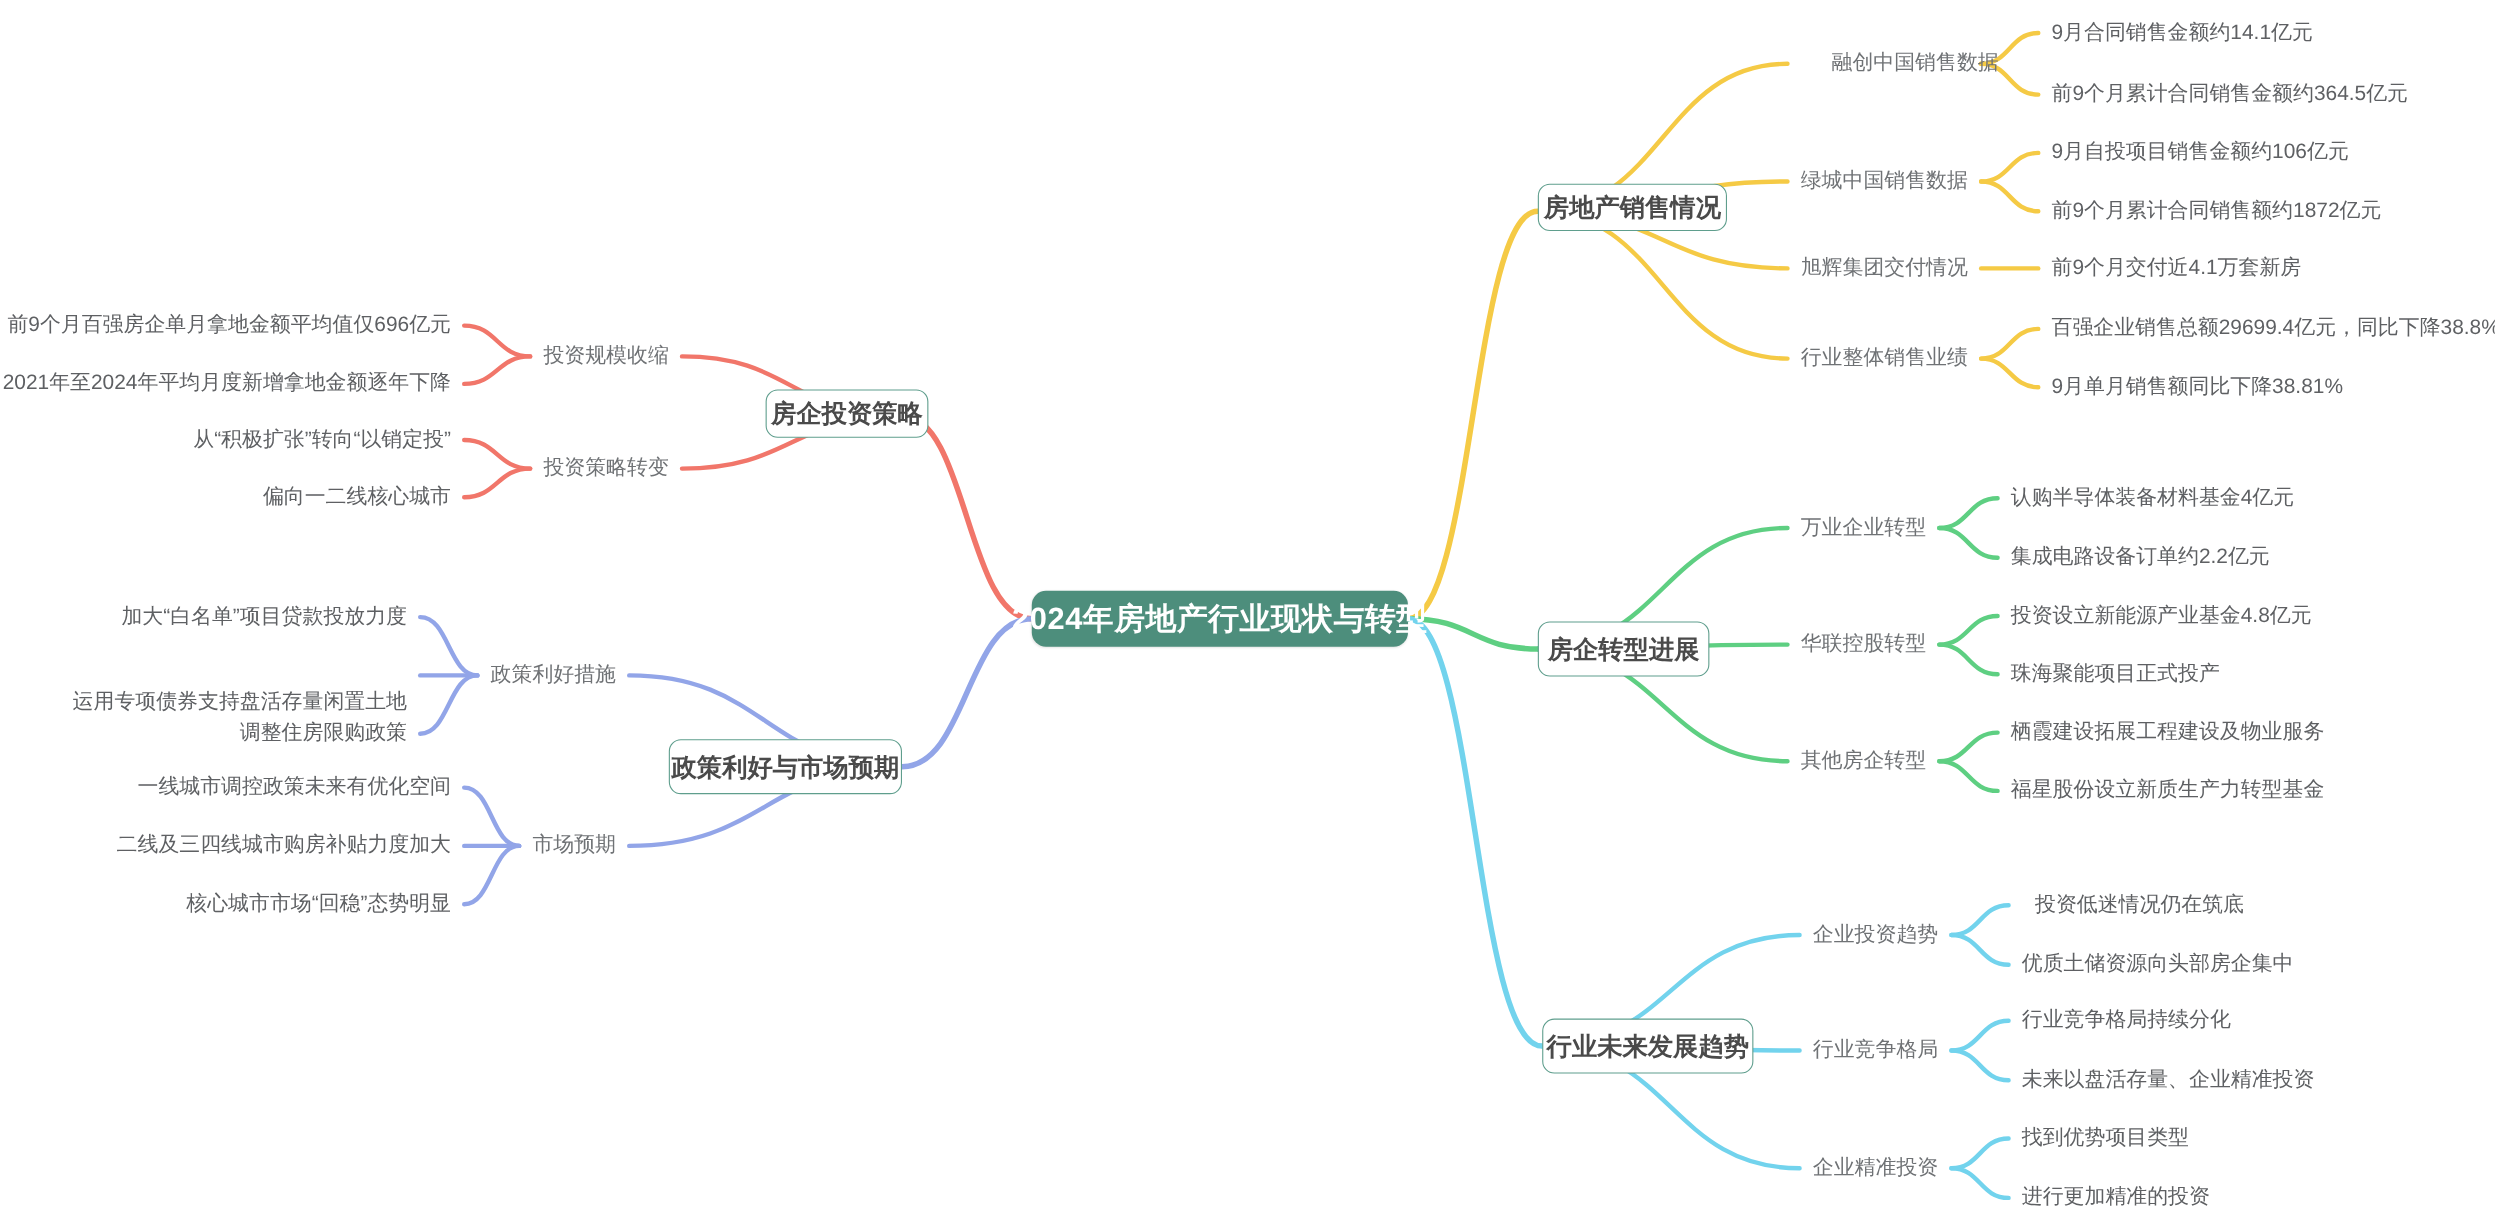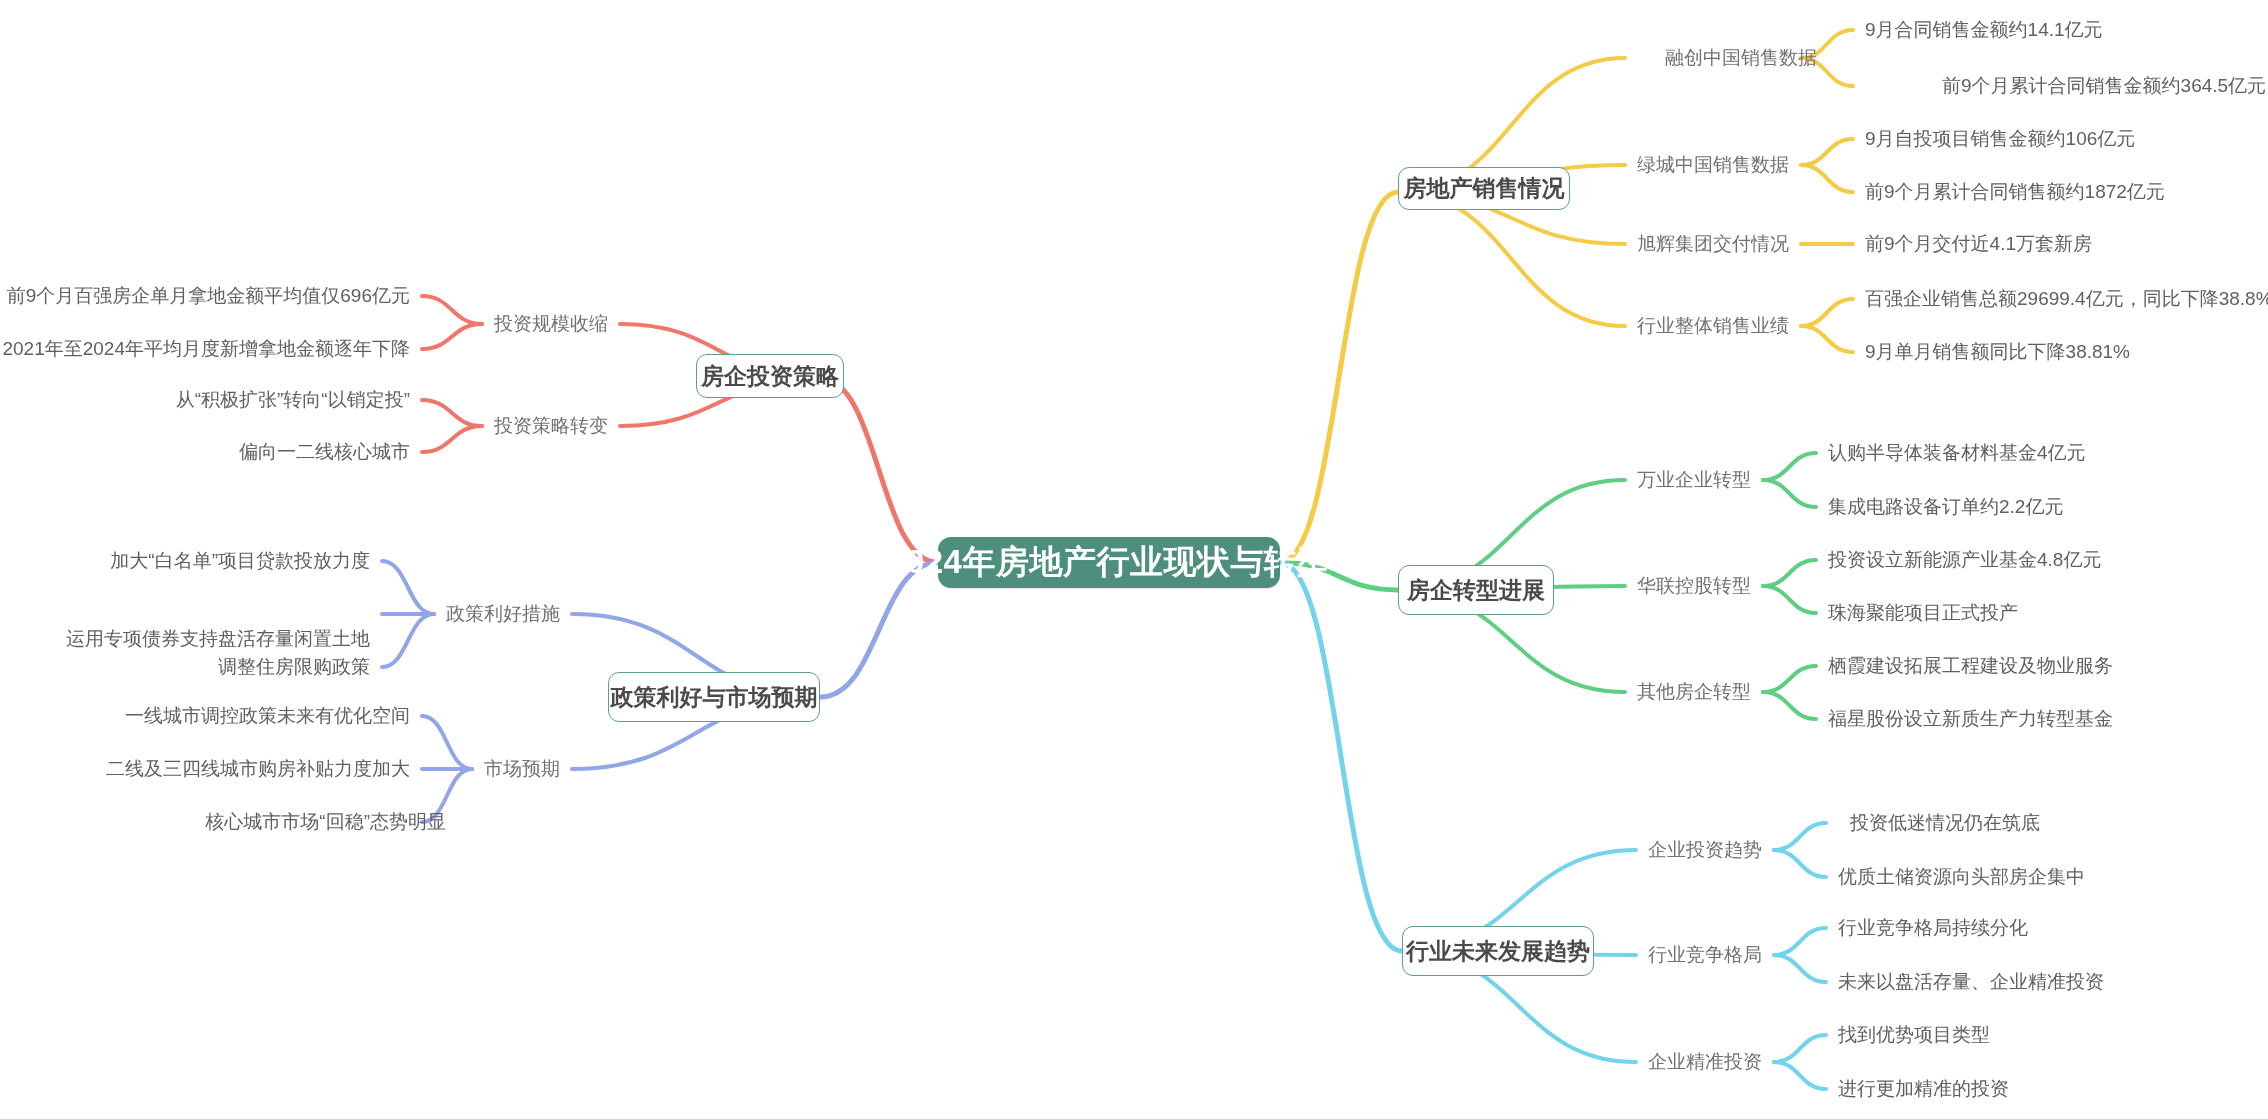--- a/index.html
+++ b/index.html
@@ -10,21 +10,21 @@
   }
   #mindmap{position:absolute;inset:0;width:2268px;height:1119px;}
   #links{position:absolute;left:0;top:0;width:2268px;height:1119px;pointer-events:none;}
 
   
   .root-node{
     position:absolute;
     display:flex;align-items:center;justify-content:center;
     background:#4d8e7c;color:#ffffff;
     border-radius:13px;
-    font-size:33px;font-weight:bold;letter-spacing:.5px;
+    font-size:28px;font-weight:bold;letter-spacing:.5px;
     white-space:nowrap;
     box-shadow:0 1px 2px rgba(0,0,0,.10);
   }
 
   
   .l2-node{
     position:absolute;
     display:flex;align-items:center;justify-content:center;
     background:#ffffff;color:#4a4a4a;
     border:1.6px solid #5f9e8d;
@@ -105,21 +105,21 @@
       <path d="M 820 697 C 696 697, 696 769, 572 769" fill="none" stroke="#92a5e8" stroke-width="4" stroke-linecap="round"></path>
       <path d="M 472 769 C 447 769, 447 716, 422 716" fill="none" stroke="#92a5e8" stroke-width="4" stroke-linecap="round"></path>
       <path d="M 472 769 C 447 769, 447 769, 422 769" fill="none" stroke="#92a5e8" stroke-width="4" stroke-linecap="round"></path>
       <path d="M 472 769 C 447 769, 447 822, 422 822" fill="none" stroke="#92a5e8" stroke-width="4" stroke-linecap="round"></path>
     </svg>
   <div id="nodes">
       <div class="root-node" style="left: 938px; top: 537px; width: 342px; height: 51px; background: rgb(77, 142, 124);">2024年房地产行业现状与转型</div>
       <div class="l2-node" style="left: 1398px; top: 167px; width: 172px; height: 43px; border-color: rgb(95, 158, 141);">房地产销售情况</div>
       <div class="l3-node right-side" style="left: 1637px; top: 48px; margin-left: 28px;">融创中国销售数据</div>
       <div class="l4-node right-side" style="left: 1865px; top: 20px;">9月合同销售金额约14.1亿元</div>
-      <div class="l4-node right-side" style="left: 1942px; top: 76px;">前9个月累计合同销售金额约364.5亿元</div>
+      <div class="l4-node right-side" style="left: 1865px; top: 76px;">前9个月累计合同销售金额约364.5亿元</div>
       <div class="l3-node right-side" style="left: 1637px; top: 155px;">绿城中国销售数据</div>
       <div class="l4-node right-side" style="left: 1865px; top: 129px;">9月自投项目销售金额约106亿元</div>
       <div class="l4-node right-side" style="left: 1865px; top: 182px;">前9个月累计合同销售额约1872亿元</div>
       <div class="l3-node right-side" style="left: 1637px; top: 234px;">旭辉集团交付情况</div>
       <div class="l4-node right-side" style="left: 1865px; top: 234px;">前9个月交付近4.1万套新房</div>
       <div class="l3-node right-side" style="left: 1637px; top: 316px;">行业整体销售业绩</div>
       <div class="l4-node right-side" style="left: 1865px; top: 289px;">百强企业销售总额29699.4亿元，同比下降38.8%</div>
       <div class="l4-node right-side" style="left: 1865px; top: 342px;">9月单月销售额同比下降38.81%</div>
       <div class="l2-node" style="left: 1398px; top: 565px; width: 156px; height: 50px; border-color: rgb(95, 158, 141);">房企转型进展</div>
       <div class="l3-node right-side" style="left: 1637px; top: 470px;">万业企业转型</div>
@@ -149,15 +149,15 @@
       <div class="l4-node left-side" style="left: 410px; top: 390px;">从“积极扩张”转向“以销定投”</div>
       <div class="l4-node left-side" style="left: 410px; top: 442px;">偏向一二线核心城市</div>
       <div class="l2-node" style="left: 608px; top: 672px; width: 212px; height: 50px; border-color: rgb(95, 158, 141);">政策利好与市场预期</div>
       <div class="l3-node left-side" style="left: 560px; top: 604px;">政策利好措施</div>
       <div class="l4-node left-side" style="left: 370px; top: 551px;">加大“白名单”项目贷款投放力度</div>
       <div class="l4-node left-side" style="left: 370px; top: 611px; margin-top: 18px;">运用专项债券支持盘活存量闲置土地</div>
       <div class="l4-node left-side" style="left: 370px; top: 657px;">调整住房限购政策</div>
       <div class="l3-node left-side" style="left: 560px; top: 759px;">市场预期</div>
       <div class="l4-node left-side" style="left: 410px; top: 706px;">一线城市调控政策未来有优化空间</div>
       <div class="l4-node left-side" style="left: 410px; top: 759px;">二线及三四线城市购房补贴力度加大</div>
-      <div class="l4-node left-side" style="left: 410px; top: 812px; margin-left: 36px;">核心城市市场“回稳”态势明显</div>
+      <div class="l4-node left-side" style="left: 410px; top: 812px;">核心城市市场“回稳”态势明显</div>
     </div>
 </div>
 
 </body></html>

